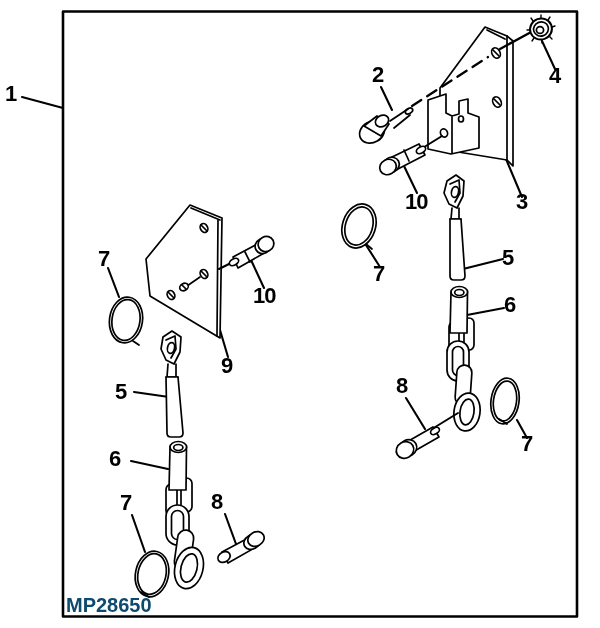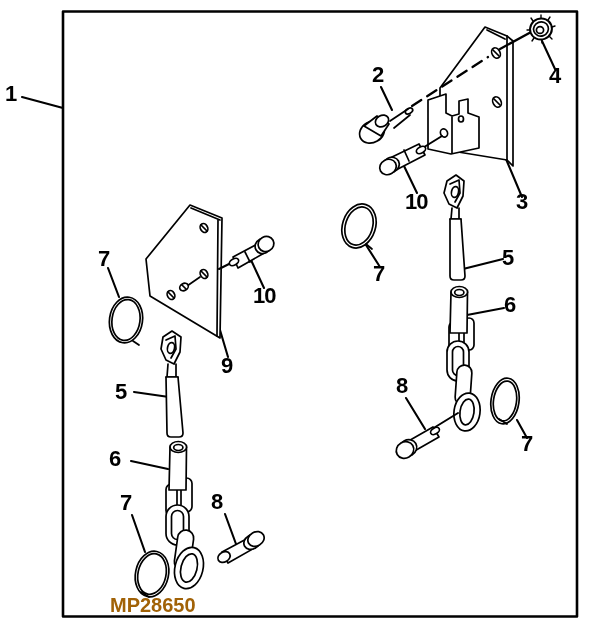--- a/index.html
+++ b/index.html
@@ -19,22 +19,21 @@
     color:#000;
     letter-spacing:-1px;
     user-select:none;
   }
   .image-code{
     position:absolute;
     left:66px;top:595px;
     font-weight:bold;
     font-size:20px;
     line-height:1;
-    color:#a16207;
-    padding-left:44px;
+    color:#0c4a6e;
   }
 </style>
 </head>
 <body>
 
 <div class="stage">
 
   <svg class="art" viewBox="0 0 600 628" fill="none" stroke="#000" stroke-width="1.7" stroke-linecap="round" stroke-linejoin="round">
 
     <rect x="63" y="11.5" width="514" height="605" fill="none" stroke-width="2.6"></rect>

